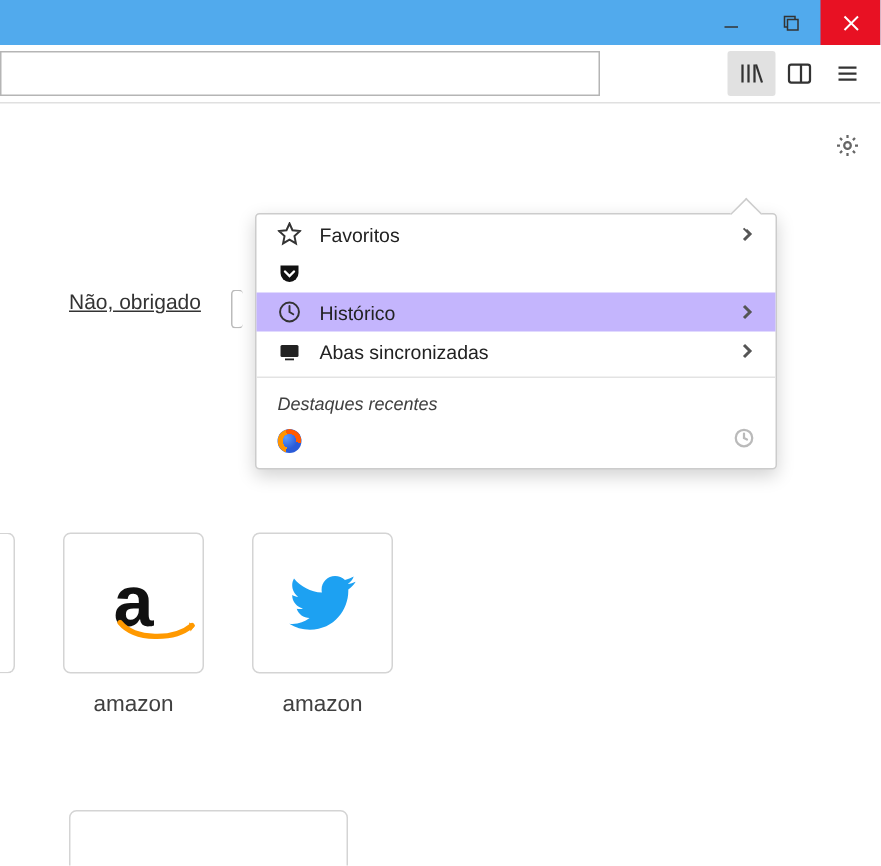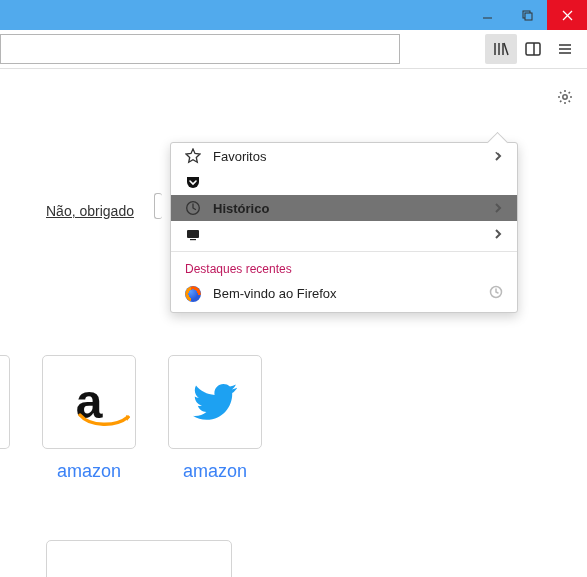--- a/index.html
+++ b/index.html
@@ -14,44 +14,44 @@
 .urlbar { flex: none; width: 400px; height: 30px; border: 1px solid #b5b5b5; margin: 0 10px 0 0; }
 .spacer { flex: 1; }
 .tb-icon { width: 32px; height: 30px; display: flex; align-items: center; justify-content: center; border-radius: 2px; }
 .tb-icon.active { background: #e1e1e1; }
 .tb-icon svg { width: 18px; height: 18px; stroke: #333; fill: none; stroke-width: 1.5; }
 
 .content { position: relative; padding: 0; }
 .gear { position: absolute; right: 14px; top: 20px; }
 .gear svg { width: 16px; height: 16px; stroke: #666; fill: none; stroke-width: 1.5; }
 
-.dismiss-row { position: absolute; left: 46px; top: 124px; display: flex; align-items: flex-end; gap: 20px; }
+.dismiss-row { position: absolute; left: 46px; top: 124px; display: flex; align-items: flex-start; gap: 20px; }
 .dismiss-link { color: #333; text-decoration: underline; font-size: 14px; }
 .box { width: 8px; height: 26px; border: 1px solid #bbb; border-radius: 3px; border-right: none; }
 
 .tiles { position: absolute; top: 286px; left: 0; display: flex; gap: 32px; }
 .tile-wrap { display: flex; flex-direction: column; align-items: center; gap: 12px; }
 .tile { width: 94px; height: 94px; border: 1px solid #d4d4d4; border-radius: 5px; display: flex; align-items: center; justify-content: center; background: #fff; }
 .tile.partial { width: 10px; border-right: 1px solid #d4d4d4; border-left: none; border-radius: 0 5px 5px 0; }
-.tile-label { font-size: 18px; color: #3b82f6; }
+.tile-label { font-size: 15px; color: #404040; }
 .amazon-logo { font-family: Arial; font-size: 48px; font-weight: 900; color: #111; line-height: 0.7; position: relative; }
 .amazon-swoosh { position: absolute; left: 2px; bottom: -10px; }
 
 .empty-tile { position: absolute; left: 46px; top: 471px; width: 186px; height: 100px; border: 1px solid #d4d4d4; border-radius: 5px; }
 
 .menu { position: absolute; left: 170px; top: 73px; width: 348px; background: #fff; border: 1px solid #ccc; border-radius: 3px; box-shadow: 0 4px 12px rgba(0,0,0,0.18); z-index: 10; }
 .menu::before { content: ""; position: absolute; top: -8px; right: 12px; width: 14px; height: 14px; background: #fff; border-left: 1px solid #ccc; border-top: 1px solid #ccc; transform: rotate(45deg); }
 .menu-item { display: flex; align-items: center; padding: 5px 14px; font-size: 13px; color: #222; cursor: default; gap: 12px; }
-.menu-item.hover { background: #737373; font-weight: bold; }
+.menu-item.hover { background: #c4b5fd; }
 .menu-item .mi-icon { width: 16px; height: 16px; display: flex; align-items: center; justify-content: center; flex-shrink: 0; }
 .menu-item .mi-icon svg { width: 16px; height: 16px; }
 .menu-item .chev { margin-left: auto; }
 .menu-item .chev svg { width: 10px; height: 10px; stroke: #555; fill: none; stroke-width: 2; }
 .menu-sep { height: 1px; background: #e3e3e3; margin: 4px 0; }
-.menu-heading { font-size: 12px; color: #be185d; padding: 6px 14px 4px; }
+.menu-heading { font-size: 12px; color: #404040; padding: 6px 14px 4px; font-style: italic; }
 .firefox-ball { width: 16px; height: 16px; border-radius: 50%; background: radial-gradient(circle at 35% 35%, #5a9cff, #2a5bd8 55%); position: relative; overflow: hidden; }
 .firefox-ball::after { content: ""; position: absolute; inset: 0; border-radius: 50%; background: conic-gradient(from 200deg, #ff9400 0 140deg, #ff5a00 140deg 260deg, transparent 260deg 360deg); mask: radial-gradient(circle at 50% 50%, transparent 40%, black 41%); -webkit-mask: radial-gradient(circle at 50% 50%, transparent 40%, black 41%); }
 .history-icon { margin-left: auto; opacity: 0.5; }
 .history-icon svg { width: 14px; height: 14px; stroke: #777; fill: none; stroke-width: 1.5; }
 </style>
 </head>
 <body>
 
 <div class="titlebar">
   <div class="titlebar-btn">
@@ -172,30 +172,30 @@
             <path d="M3 1l4 4-4 4"></path>
           </svg></span>
     </div>
     <div class="menu-item">
       <span class="mi-icon">
           <svg viewBox="0 0 16 16">
             <rect x="2" y="4" width="12" height="8" rx="1" fill="#222"></rect>
             <rect x="5" y="13" width="6" height="1.2" fill="#222"></rect>
           </svg>
         </span>
+      <span>Abas sincronizadas</span>
       <span class="chev"><svg viewBox="0 0 10 10">
             <path d="M3 1l4 4-4 4"></path>
           </svg></span>
     </div>
     <div class="menu-sep"></div>
     <div class="menu-heading">Destaques recentes</div>
     <div class="menu-item" style="padding-bottom:10px;">
       <span class="mi-icon">
           <div class="firefox-ball"></div>
         </span>
-      <span>Bem-vindo ao Firefox</span>
       <span class="history-icon"><svg viewBox="0 0 14 14">
             <circle cx="7" cy="7" r="5.5"></circle>
             <path d="M7 4v3l2 1" stroke-linecap="round"></path>
           </svg></span>
     </div>
   </div>
 </div>
 
 </body></html>

